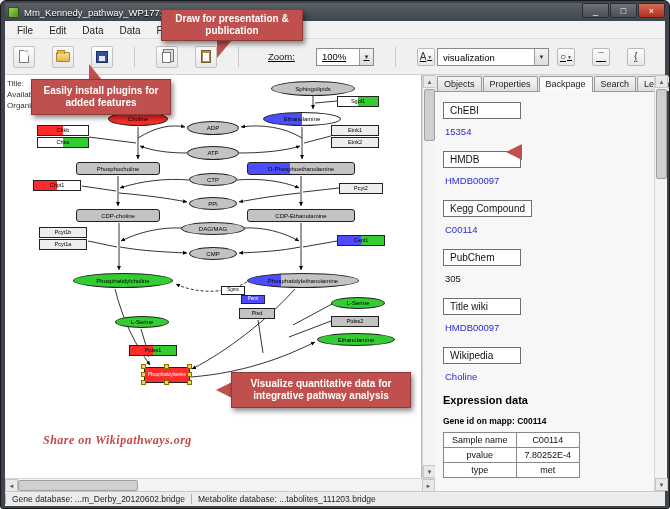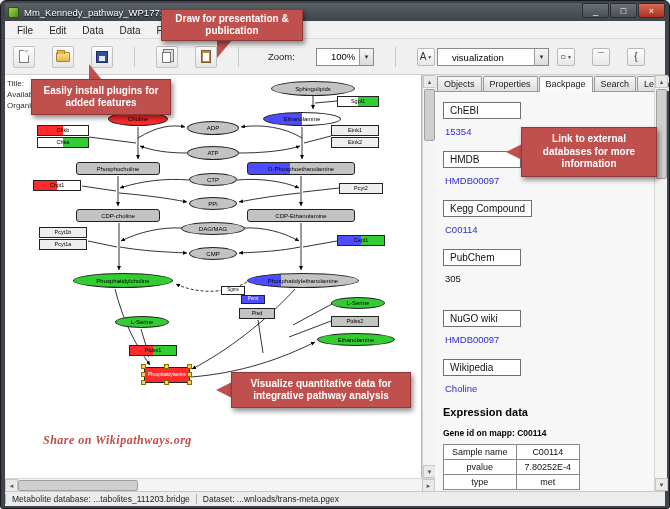--- a/index.html
+++ b/index.html
@@ -18,30 +18,30 @@
   .win-btn { width:27px; height:15px; font-size:9px; color:#fff; display:flex; align-items:center;
              justify-content:center; background:linear-gradient(#6a7177,#4a5055);
              border:1px solid #2b2f33; border-radius:0 0 3px 3px; cursor:default; }
   .win-btn.close { background:linear-gradient(#d86a54,#b03021); }
   
   .client-bg { position:absolute; left:4px; top:20px; right:4px; bottom:4px; background:#f0f0f0; }
   .menubar { position:absolute; left:4px; top:21px; right:4px; height:17px; background:#f2f2f2;
              border-bottom:1px solid #dcdcdc; display:flex; align-items:center; padding-left:4px; }
   .menu-item { font-size:10px; color:#222; padding:2px 8px; }
   .toolbar { position:absolute; left:4px; top:38px; right:4px; height:36px; background:#f0f0f0;
-             border-bottom:1px solid #cfcfcf; display:flex; align-items:center; padding:0 8px; gap:17px; }
+             border-bottom:1px solid #cfcfcf; display:flex; align-items:center; padding:0 8px; gap:17px;text-decoration:underline; }
   .tb-btn { width:22px; height:22px; border:1px solid #c2c2c2; border-radius:2px;
             background:linear-gradient(#fdfdfd,#e7e7e7); display:flex; align-items:center; justify-content:center; }
   .tb-sep { width:1px; height:20px; background:#c8c8c8; margin:0 4px; }
   .tool-btn { width:18px; height:18px; border:1px solid #b9b9b9; border-radius:2px; font-size:10px;
               background:linear-gradient(#fdfdfd,#e7e7e7); display:flex; align-items:center; justify-content:center; color:#333; }
   .tool-btn .dd { font-size:5px; margin-left:1px; color:#444; }
   .zoom-label { font-size:9.5px; color:#222; margin:0 4px 0 8px; }
   .combo { height:18px; background:#fff; border:1px solid #8a8a8a; display:flex; align-items:center; font-size:9.5px; }
-  .combo .val { padding:0 14px; flex:1; white-space:nowrap; overflow:hidden; }
+  .combo .val { padding:0 5px; flex:1; white-space:nowrap; overflow:hidden; }
   .combo .arrow { width:14px; height:100%; background:linear-gradient(#f5f5f5,#dcdcdc);
                   border-left:1px solid #9a9a9a; font-size:6px; display:flex; align-items:center; justify-content:center; color:#333; }
   .viz-combo { position:absolute; left:432px; top:9px; width:112px; }
   
   .icon-page { width:10px; height:13px; background:#fff; border:1px solid #7a7a7a; position:relative; }
   .icon-page::after { content:""; position:absolute; right:-1px; top:-1px; border:3px solid;
                       border-color:#cfcfcf #f0f0f0 transparent transparent; }
   .icon-folder { width:14px; height:10px; background:linear-gradient(#ffe08a,#e8b84b); border:1px solid #a8842c;
                  border-radius:1px; position:relative; }
   .icon-folder::before { content:""; position:absolute; left:0; top:-3px; width:6px; height:3px;
@@ -67,21 +67,21 @@
   
   .side-panel { position:absolute; left:434px; top:74px; width:219px; height:416px; background:#0c4a6e; }
   .tabs { display:flex; align-items:flex-end; height:17px; background:#e6e6e6; border-bottom:1px solid #9a9a9a; padding-left:2px; gap:1px; }
   .tab { font-size:9px; color:#222; padding:2px 6px 2px; background:linear-gradient(#f6f6f6,#dedede);
          border:1px solid #9a9a9a; border-bottom:none; border-radius:2px 2px 0 0; }
   .tab.selected { background:#fafafa; padding-bottom:3px; margin-bottom:-1px; }
   .bp-content { position:absolute; left:0; top:17px; right:0; bottom:0; background:#f7f7f7; padding:8px 0 12px 8px; overflow:hidden; }
   .bp-header { display:inline-block; min-width:78px; border:1px solid #707070; background:#fff; font-size:10px;
                color:#111; padding:2px 6px; margin-bottom:5px; }
   .bp-link { display:block; font-size:9.5px; color:#2a2ad6; margin:2px 0 12px 2px; text-decoration:none; cursor:pointer; }
-  .bp-plain { display:block; font-size:9.5px; color:#111; margin:2px 0 24px 2px; }
+  .bp-plain { display:block; font-size:9.5px; color:#111; margin:2px 0 12px 2px; }
   .exp-title { font-size:11px; font-weight:bold; color:#000; margin:4px 0 10px; }
   .gene-id { font-size:8.5px; font-weight:bold; color:#000; margin-bottom:6px; }
   .exp-table { border-collapse:collapse; background:#fff; }
   .exp-table td { border:1px solid #888; font-size:9px; color:#111; padding:2px 8px; text-align:center; min-width:60px; }
   
   .statusbar { position:absolute; left:4px; top:490px; right:4px; height:15px; background:#ececec;
                border-top:1px solid #c8c8c8; display:flex; align-items:center; font-size:8.5px; color:#222; }
   .status-sec { border-left:1px solid #b0b0b0; padding:0 6px; white-space:nowrap; overflow:hidden; }
   
   .node { position:absolute; display:flex; align-items:center; justify-content:center; text-align:center;
@@ -300,21 +300,21 @@
     </div>
     <div class="bp-content">
       <div class="bp-header">ChEBI</div>
       <a class="bp-link">15354</a>
       <div class="bp-header">HMDB</div>
       <a class="bp-link">HMDB00097</a>
       <div class="bp-header">Kegg Compound</div>
       <a class="bp-link">C00114</a>
       <div class="bp-header">PubChem</div>
       <span class="bp-plain">305</span>
-      <div class="bp-header">NuGO wiki</div>
+      <div class="bp-header">Title wiki</div>
       <a class="bp-link">HMDB00097</a>
       <div class="bp-header">Wikipedia</div>
       <a class="bp-link">Choline</a>
       <div class="exp-title">Expression data</div>
       <div class="gene-id">Gene id on mapp: C00114</div>
       <table class="exp-table">
         <tbody>
             <tr>
           <td>Sample name</td>
           <td>C00114</td>
@@ -331,29 +331,28 @@
         </table>
     </div>
   </div>
   <div class="panel-scroll">
     <div class="scroll-btn" style="top:0">▲</div>
     <div class="vthumb"></div>
     <div class="scroll-btn" style="bottom:0;position:absolute">▼</div>
   </div>
 
   <div class="statusbar">
+    <span class="status-sec">Gene database: ...m_Derby_20120602.bridge</span>
     <span class="status-sec">Metabolite database: ...tabolites_111203.bridge</span>
-    <span class="status-sec">Dataset: ...wnloads/trans-meta.pgex</span>
   </div>
 
   <div class="callout" style="left:160px;top:8px;width:142px;height:32px">Draw for presentation &amp; publication</div>
   <div class="tail" style="left:216px;top:39px;border-top:18px solid #c0504d;border-right:15px solid transparent"></div>
 
   <div class="callout" style="left:30px;top:78px;width:140px;height:36px">Easily install plugins for added features</div>
   <div class="tail" style="left:88px;top:63px;border-bottom:16px solid #c0504d;border-right:13px solid transparent"></div>
 
-  <div class="callout" style="left:520px;top:126px;width:136px;height:50px">Link to external databases for more information</div>
   <div class="tail" style="left:505px;top:143px;border-right:16px solid #c0504d;border-top:8px solid transparent;border-bottom:8px solid transparent"></div>
 
   <div class="callout" style="left:230px;top:371px;width:180px;height:36px">Visualize quantitative data for integrative pathway analysis</div>
   <div class="tail" style="left:215px;top:381px;border-right:16px solid #c0504d;border-top:8px solid transparent;border-bottom:8px solid transparent"></div>
 
 </div>
 
 </body></html>

